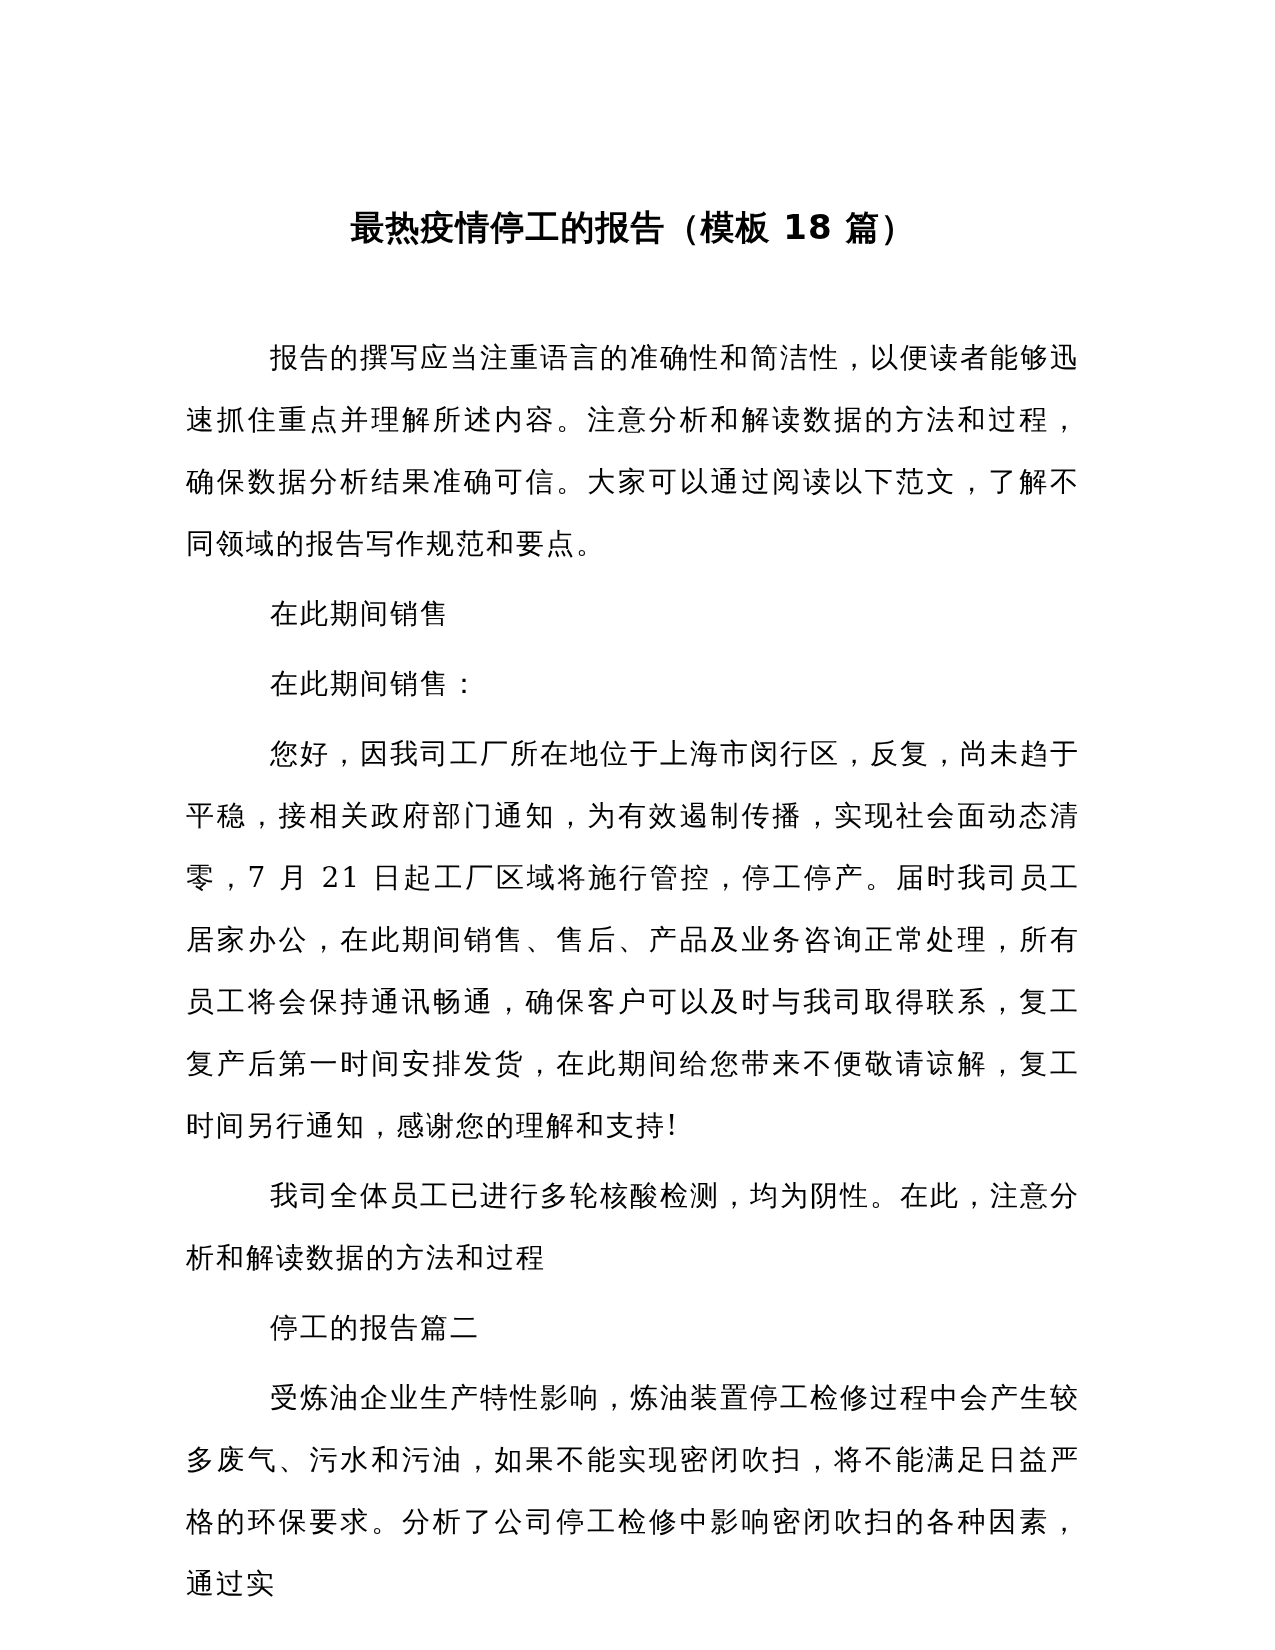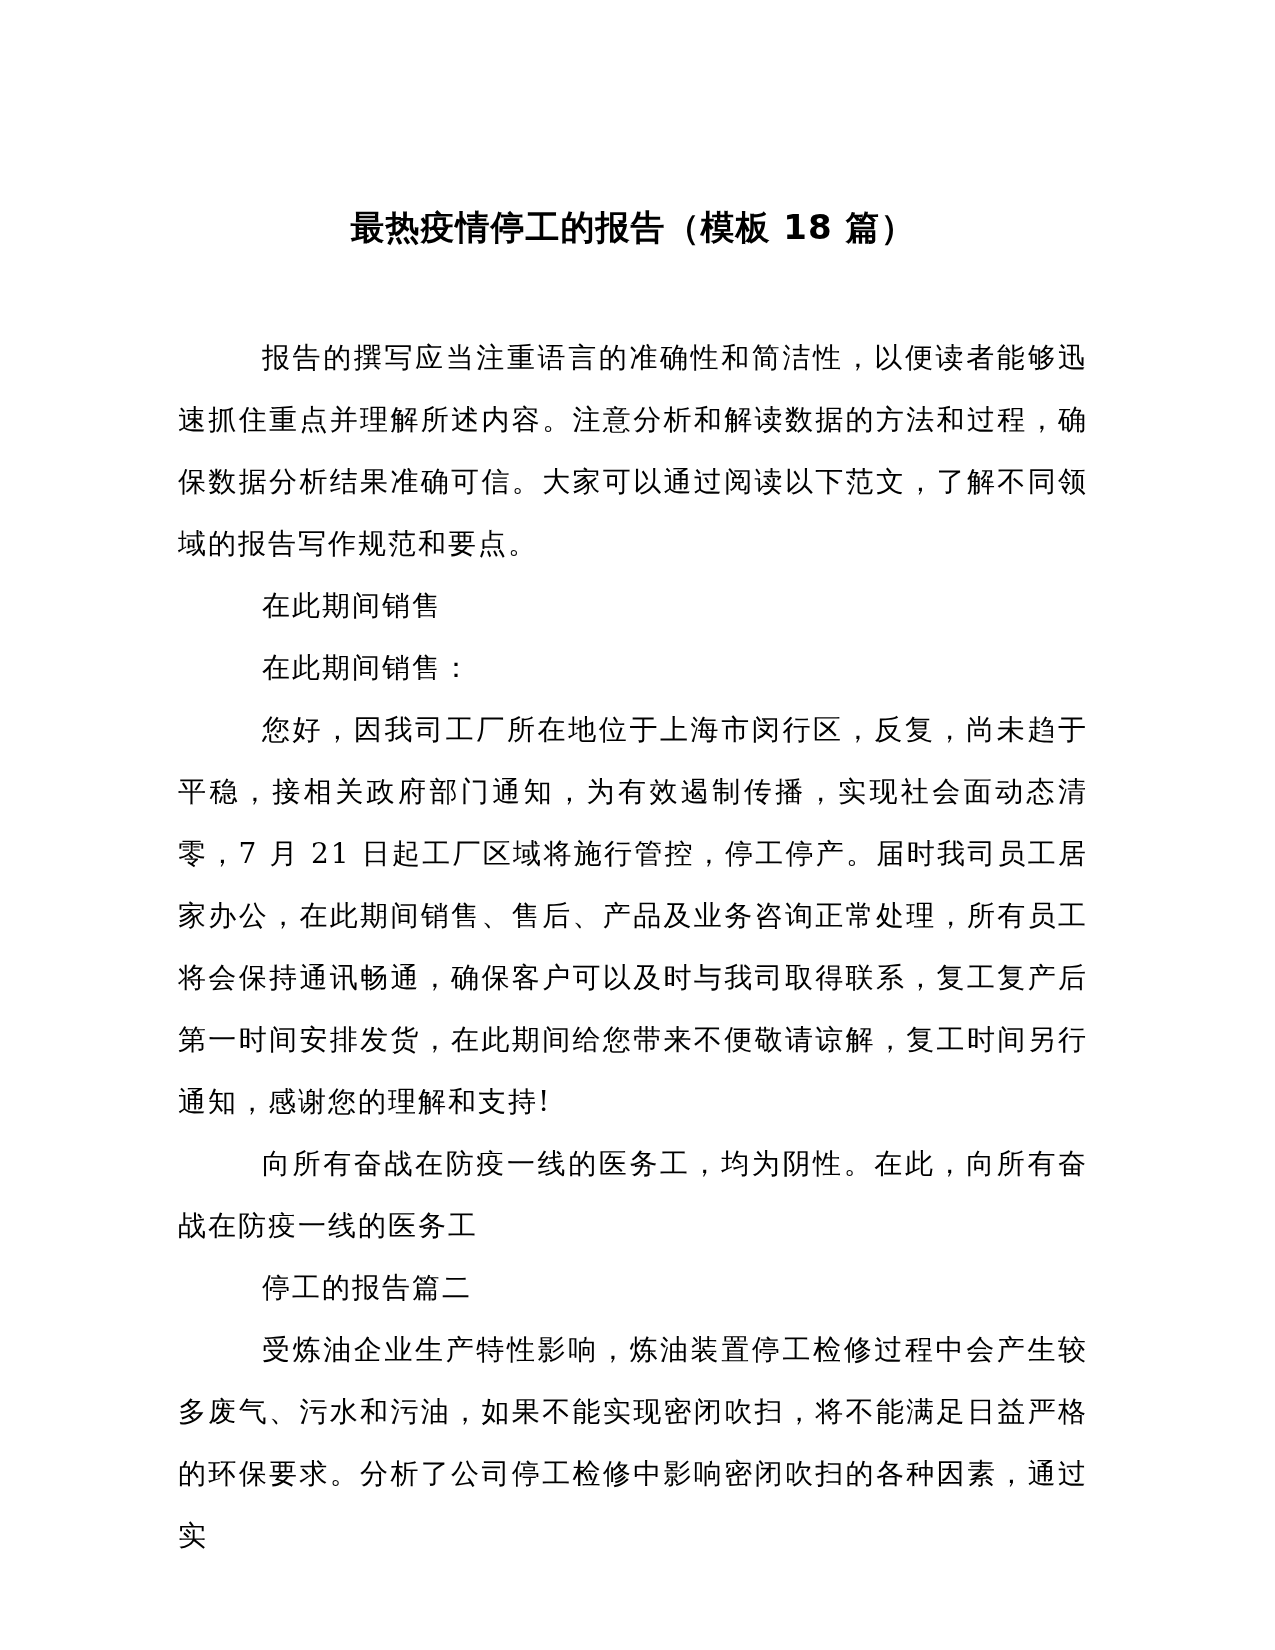--- a/index.html
+++ b/index.html
@@ -31,35 +31,35 @@
     white-space: nowrap;
   }
   .body-para {
     font-family: "DejaVu Serif", "Liberation Serif", serif;
     font-size: 28px;
     line-height: 62px;
     letter-spacing: 2px;
     text-align: justify;
     text-justify: inter-ideograph;
     text-indent: 84px;
-    margin: 0;
+    margin: 8px;
   }
 </style>
 </head>
 <body>
 
 <div class="page">
   <h1 class="doc-title">最热疫情停工的报告（模板 18 篇）</h1>
 
   <p class="body-para">报告的撰写应当注重语言的准确性和简洁性，以便读者能够迅速抓住重点并理解所述内容。注意分析和解读数据的方法和过程，确保数据分析结果准确可信。大家可以通过阅读以下范文，了解不同领域的报告写作规范和要点。</p>
 
   <p class="body-para">在此期间销售</p>
 
   <p class="body-para">在此期间销售：</p>
 
   <p class="body-para">您好，因我司工厂所在地位于上海市闵行区，反复，尚未趋于平稳，接相关政府部门通知，为有效遏制传播，实现社会面动态清零，7 月 21 日起工厂区域将施行管控，停工停产。届时我司员工居家办公，在此期间销售、售后、产品及业务咨询正常处理，所有员工将会保持通讯畅通，确保客户可以及时与我司取得联系，复工复产后第一时间安排发货，在此期间给您带来不便敬请谅解，复工时间另行通知，感谢您的理解和支持!</p>
 
-  <p class="body-para">向所有奋战在防疫一线的医务工，均为阴性。在此，向所有奋战在防疫一线的医务工</p>
+  <p class="body-para">我司全体员工已进行多轮核酸检测，均为阴性。在此，注意分析和解读数据的方法和过程</p>
 
   <p class="body-para">停工的报告篇二</p>
 
   <p class="body-para">受炼油企业生产特性影响，炼油装置停工检修过程中会产生较多废气、污水和污油，如果不能实现密闭吹扫，将不能满足日益严格的环保要求。分析了公司停工检修中影响密闭吹扫的各种因素，通过实</p>
 </div>
 
 </body></html>

